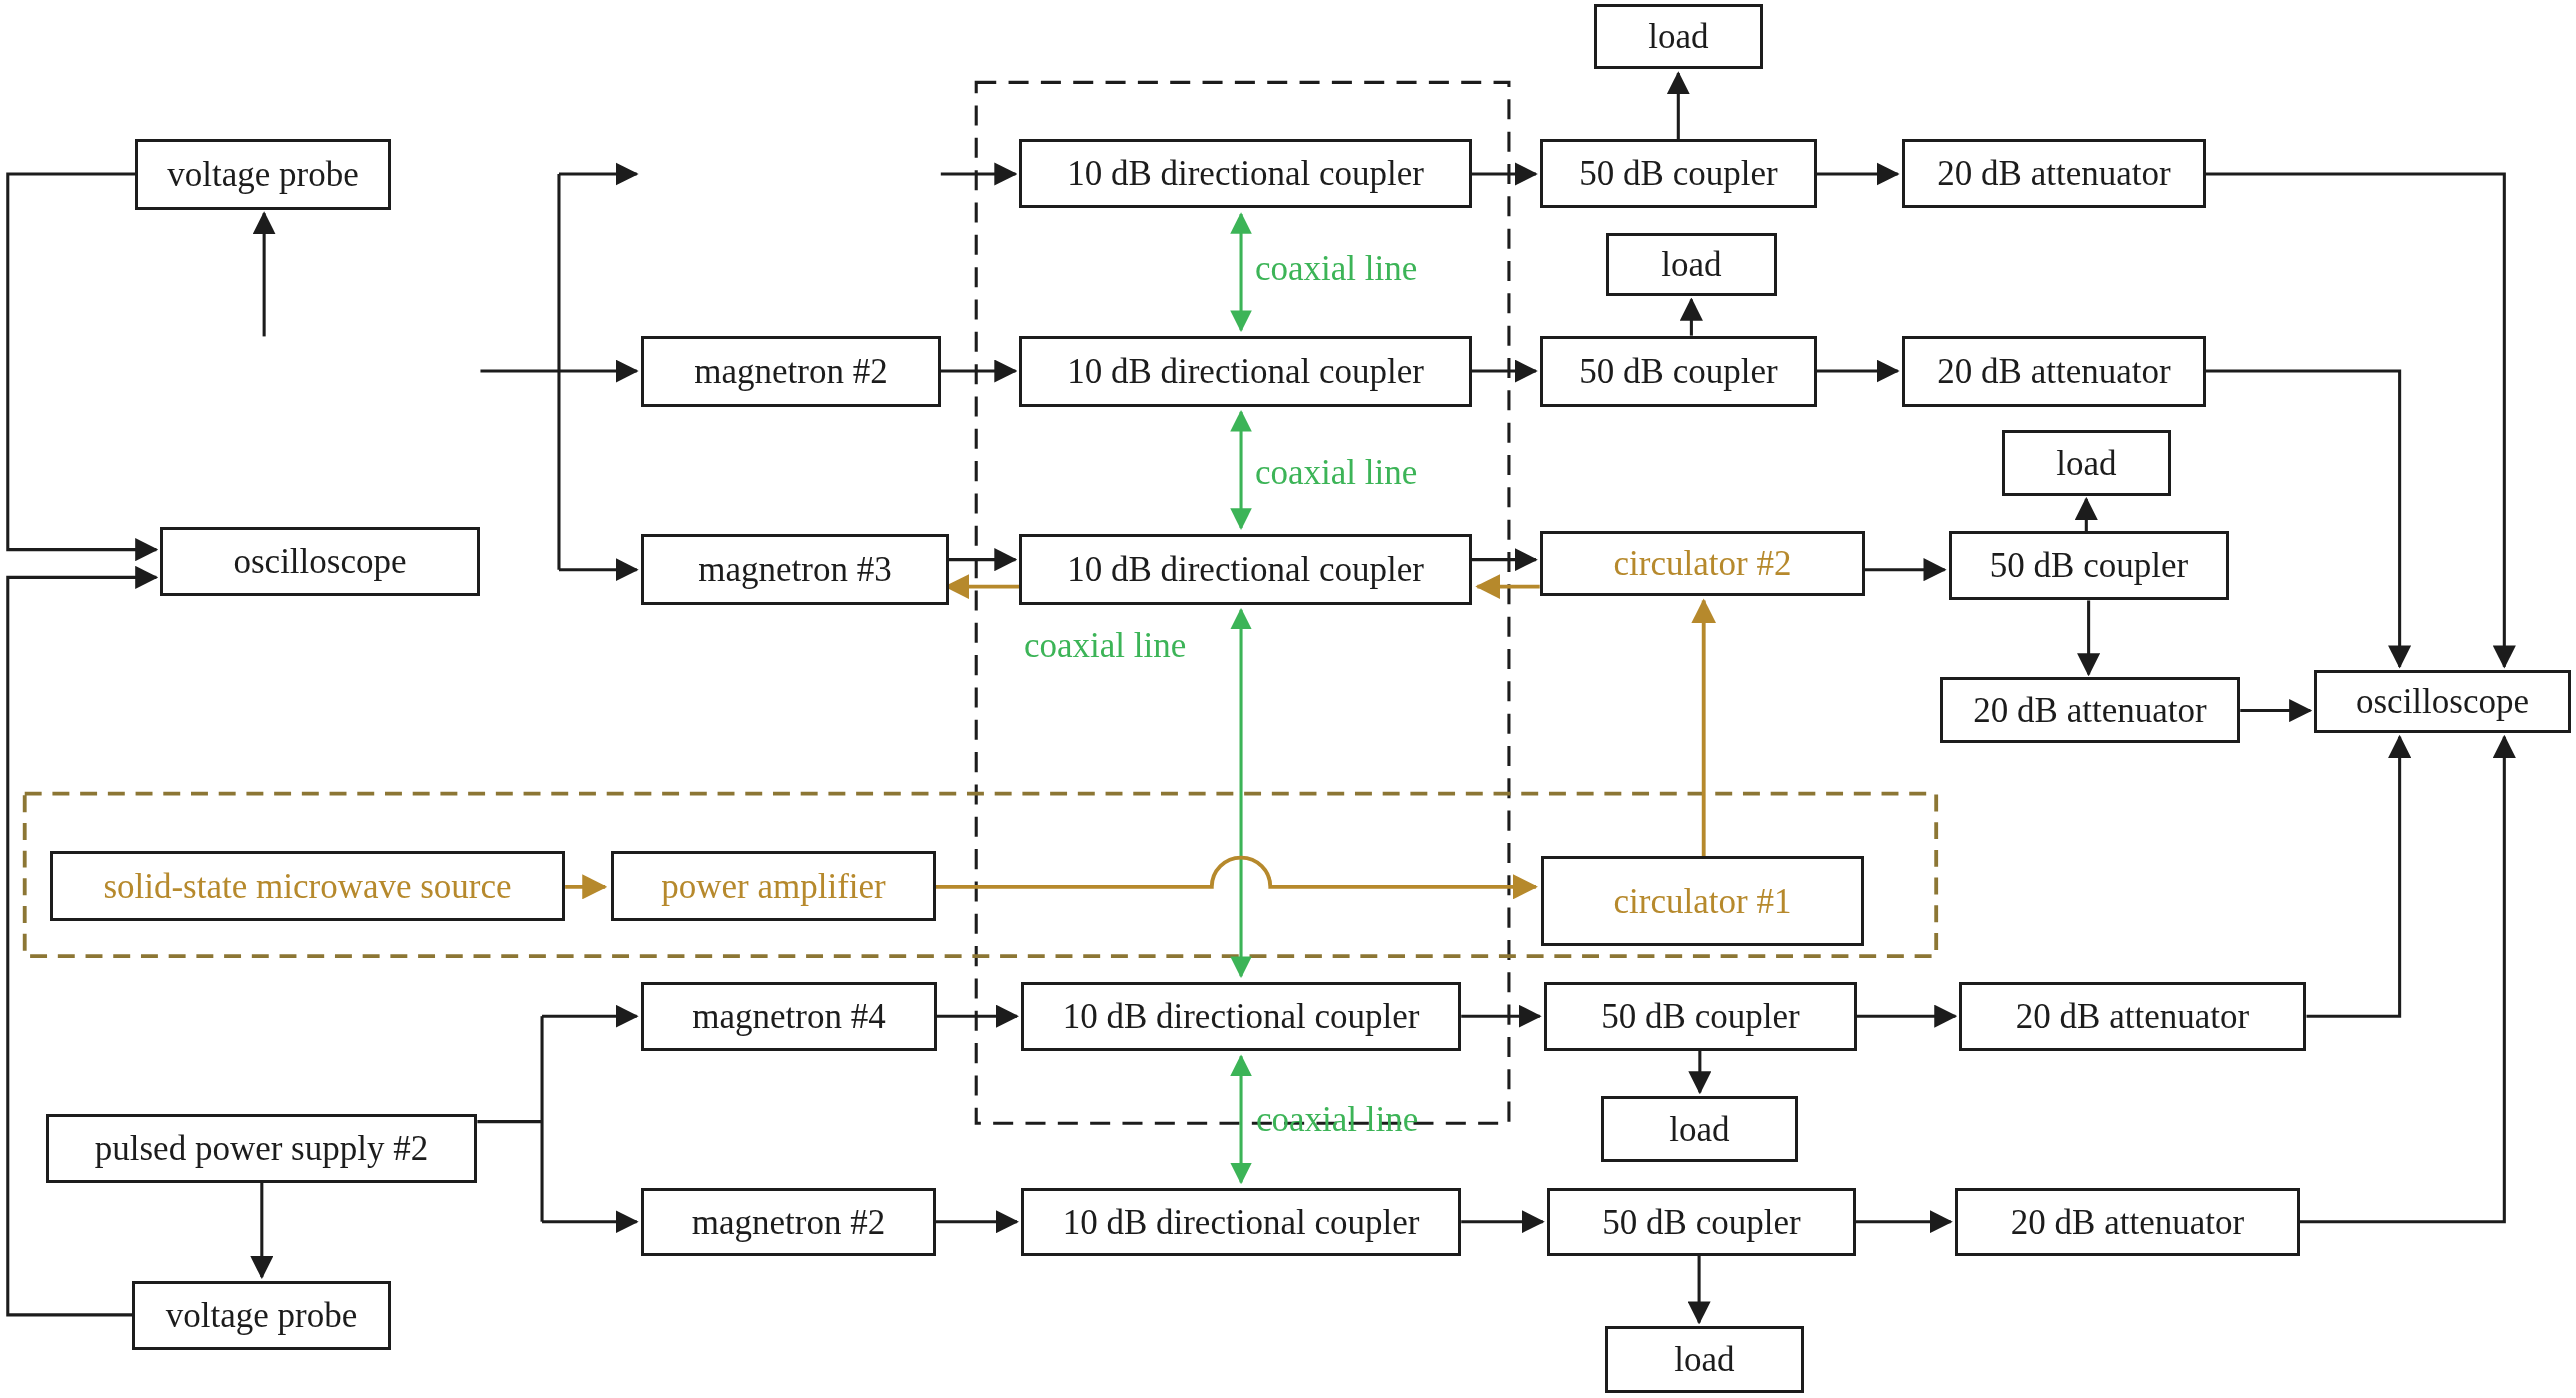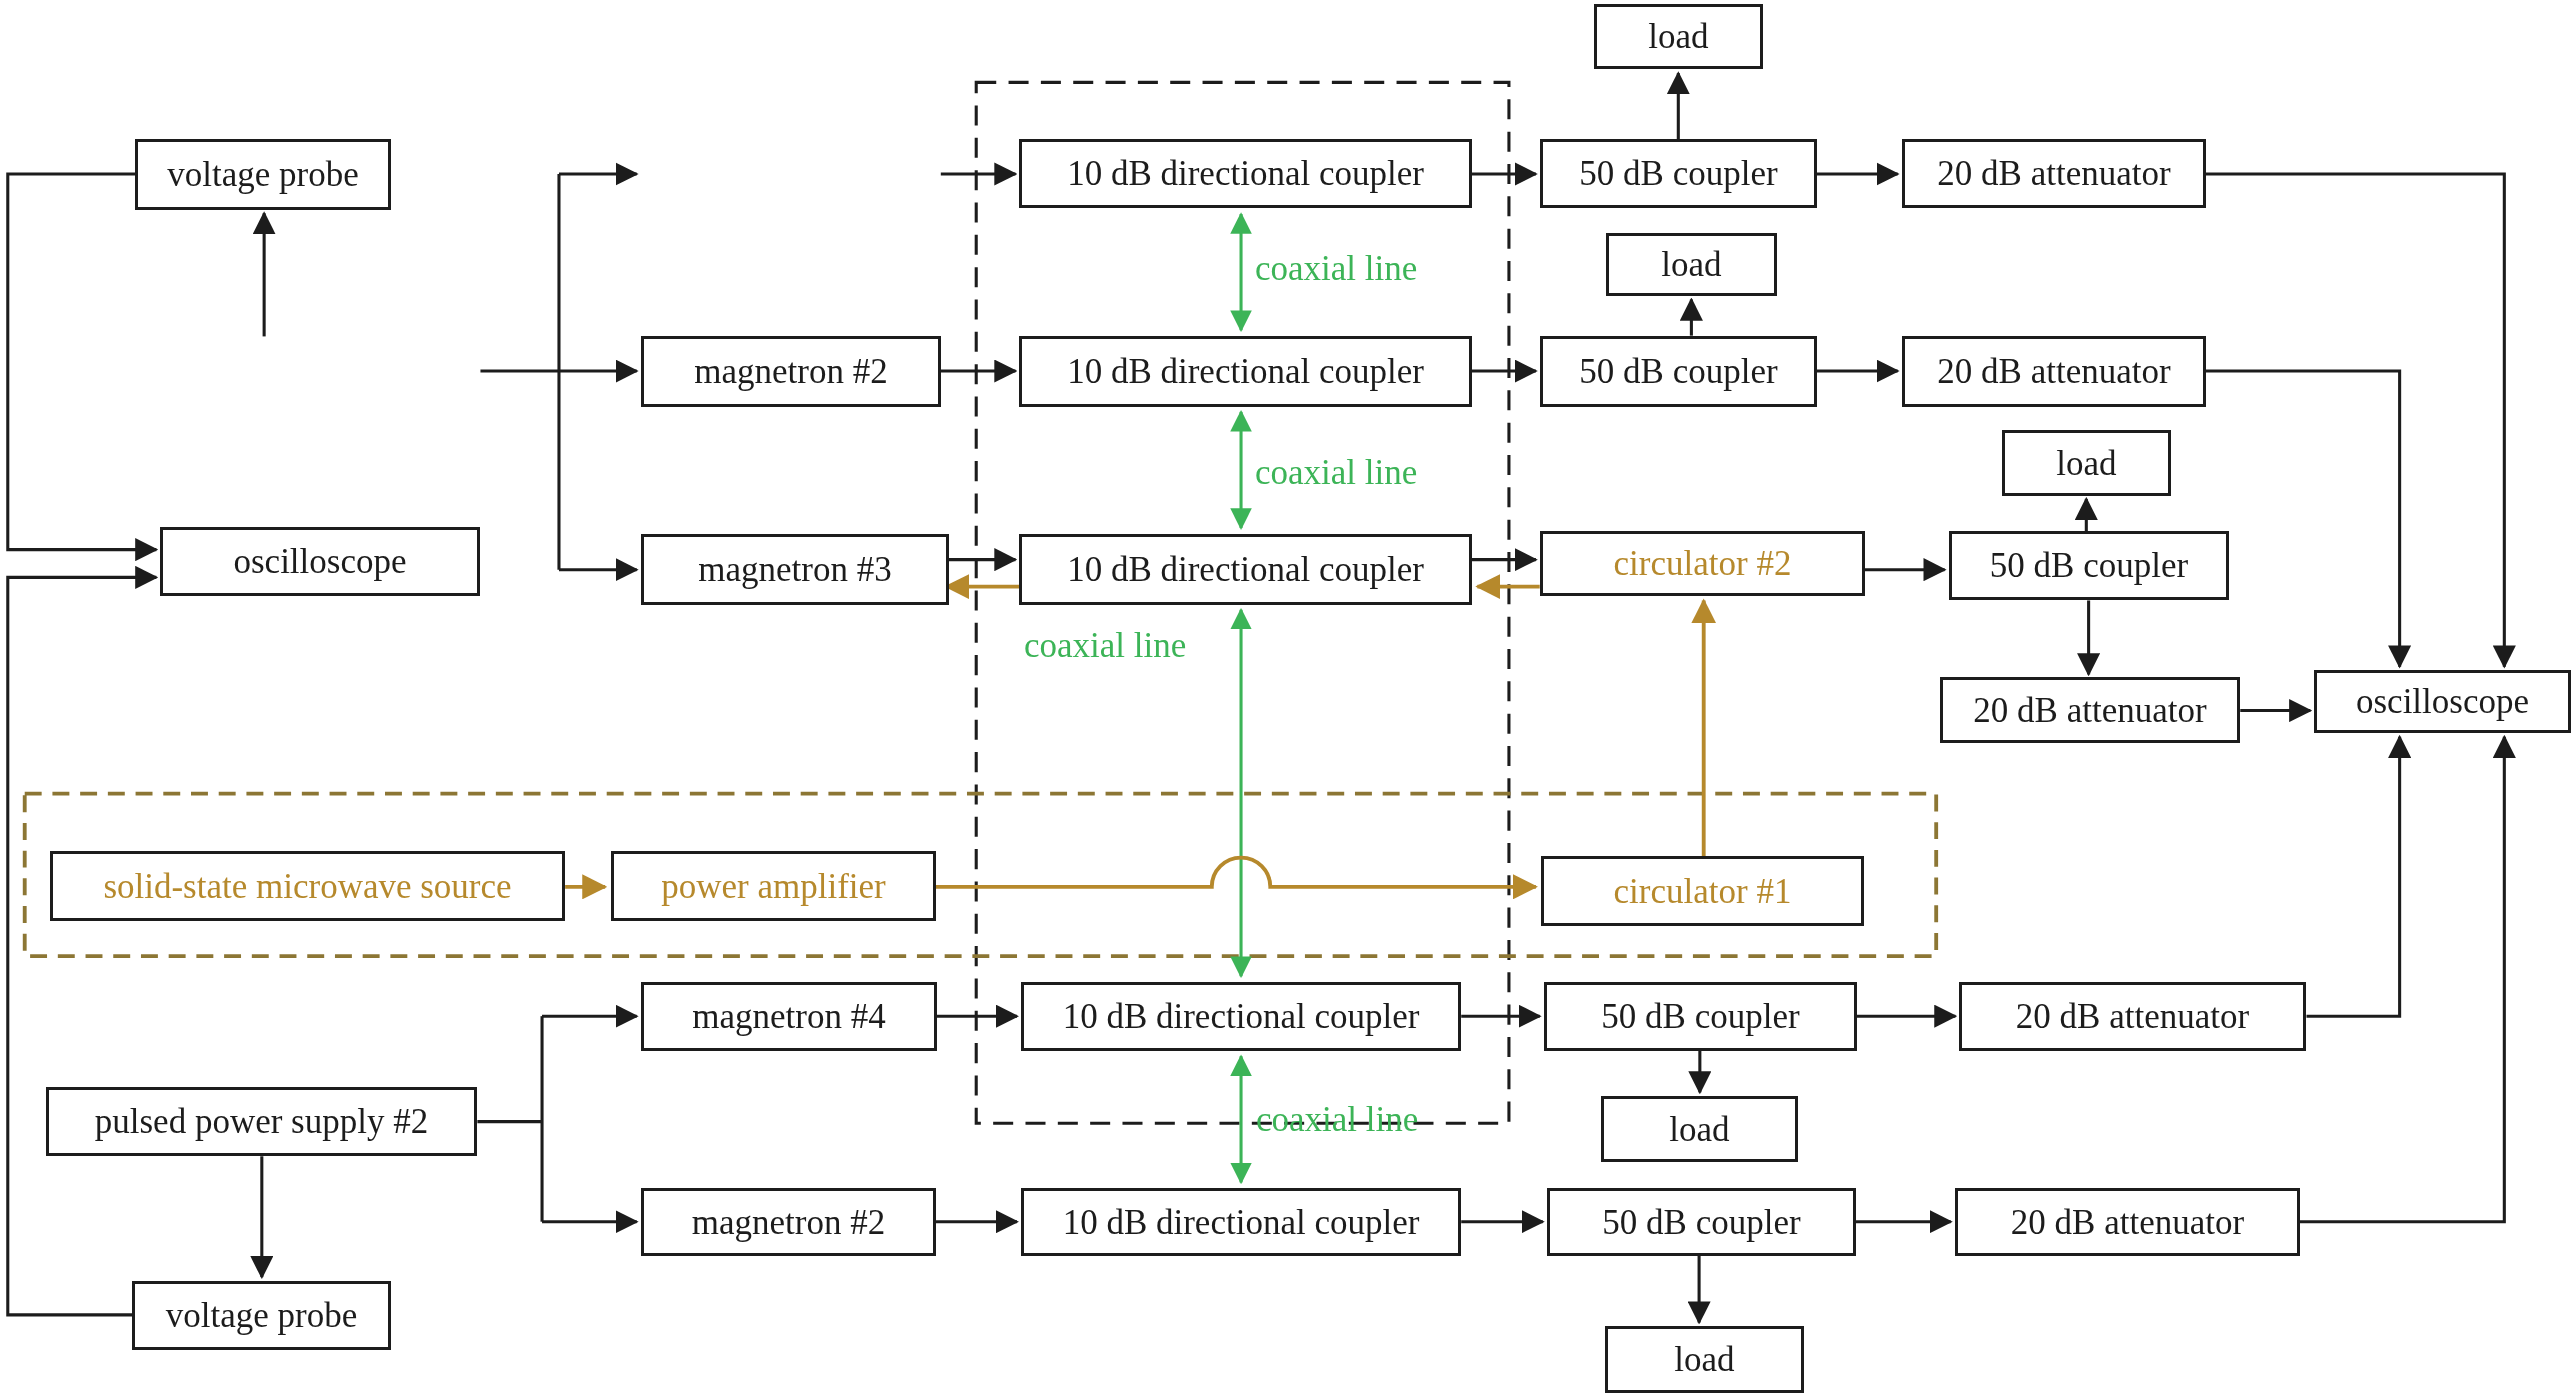--- a/index.html
+++ b/index.html
@@ -141,26 +141,26 @@
   <div class="box" style="left:1959px;top:982px;width:347px;height:69px">20 dB attenuator</div>
   <div class="box" style="left:1955px;top:1188px;width:345px;height:68px">20 dB attenuator</div>
 
   <div class="box" style="left:1594px;top:3.8px;width:169px;height:65px">load</div>
   <div class="box" style="left:1606px;top:233px;width:171px;height:63px">load</div>
   <div class="box" style="left:2002px;top:430px;width:169px;height:66px">load</div>
   <div class="box" style="left:1601px;top:1096px;width:197px;height:66px">load</div>
   <div class="box" style="left:1605px;top:1326px;width:199px;height:67px">load</div>
 
   <div class="box gold" style="left:1540px;top:531px;width:325px;height:65px">circulator #2</div>
-  <div class="box gold" style="left:1541px;top:856px;width:323px;height:70px">circulator #1</div>
+  <div class="box gold" style="left:1541px;top:856px;width:323px;height:90px">circulator #1</div>
   <div class="box gold" style="left:611px;top:851px;width:325px;height:70px">power amplifier</div>
   <div class="box gold" style="left:50px;top:851px;width:515px;height:70px">solid-state microwave source</div>
 
   <div class="box" style="left:2314px;top:670px;width:257px;height:63px">oscilloscope</div>
-  <div class="box" style="left:46px;top:1087px;width:431px;height:69px">pulsed power supply #2</div>
+  <div class="box" style="left:46px;top:1114px;width:431px;height:69px">pulsed power supply #2</div>
   <div class="box" style="left:132px;top:1281px;width:259px;height:69px">voltage probe</div>
 
   <span class="coax" style="left:1255px;top:251px">coaxial line</span>
   <span class="coax" style="left:1255px;top:455px">coaxial line</span>
   <span class="coax" style="left:1024px;top:628px">coaxial line</span>
   <span class="coax" style="left:1256px;top:1102px">coaxial line</span>
 
 </div>
 
 

